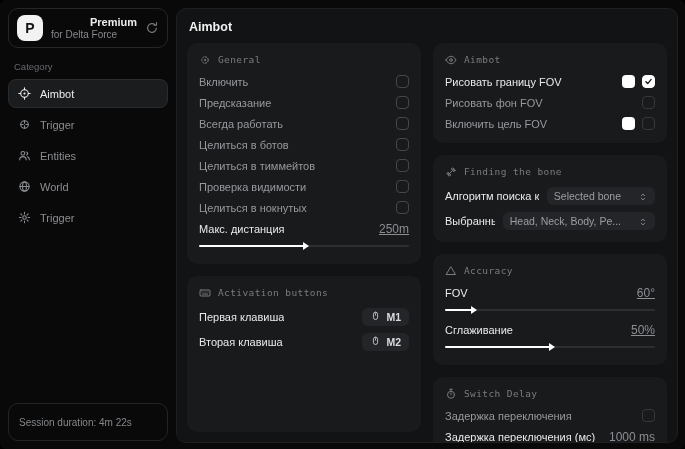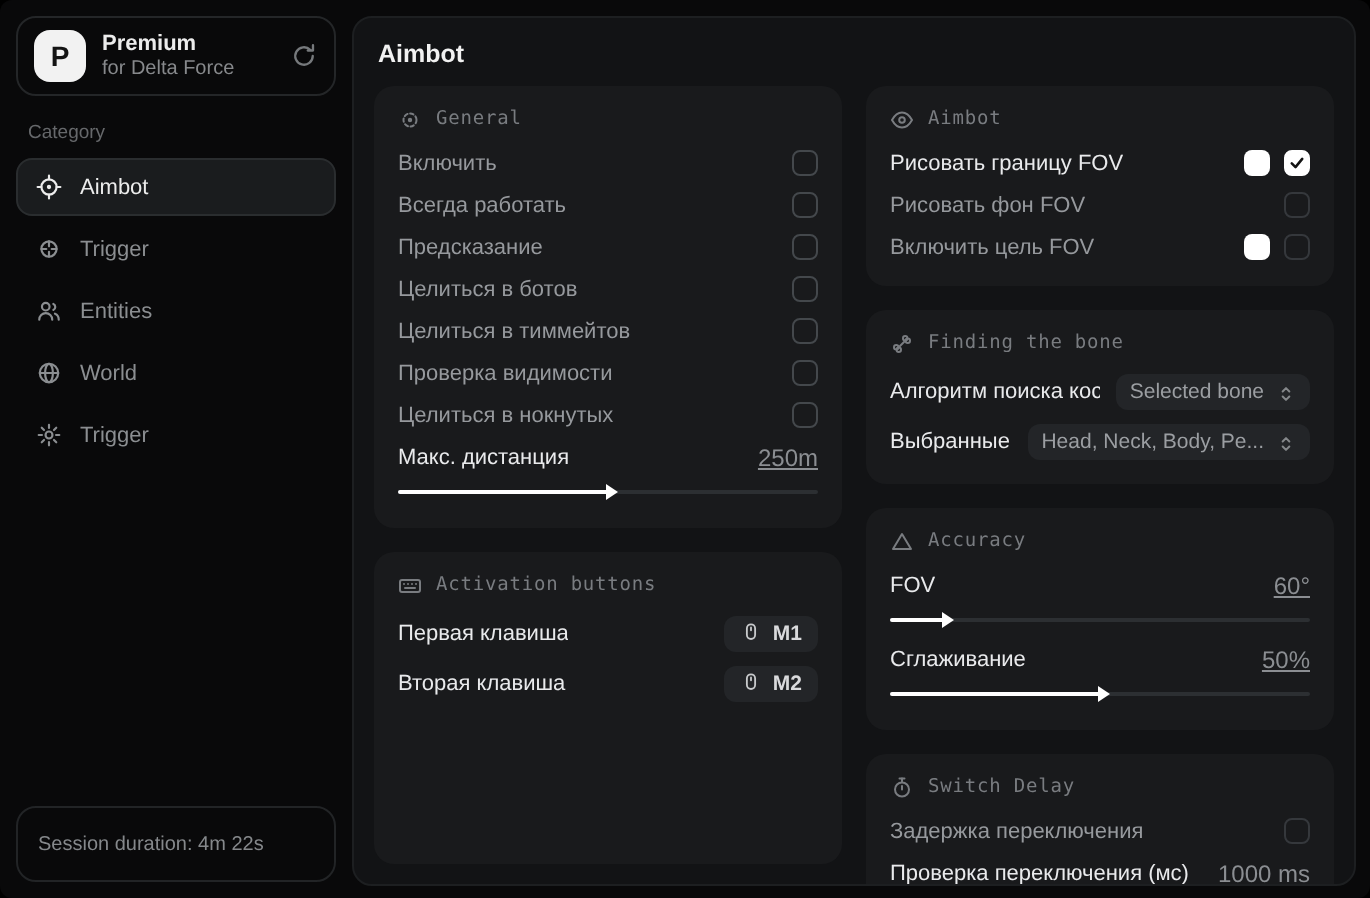--- a/index.html
+++ b/index.html
@@ -4,21 +4,21 @@
 <style>
   html,body{margin:0;padding:0;background:#000;}
   .app{width:685px;height:449px;background:#09090a;display:flex;overflow:hidden;
        font-family:"Liberation Sans",sans-serif;box-sizing:border-box;border-radius:6px;position:relative;}
   
   .sidebar{width:176px;flex:none;padding:8px;box-sizing:border-box;display:flex;flex-direction:column;}
   .side-header{height:38px;border:1px solid #242628;border-radius:10px;display:flex;align-items:center;gap:8px;padding:0 8px;flex:none;}
   .logo{width:26px;height:26px;border-radius:8px;background:#f2f2f2;color:#141414;font-weight:bold;
         display:flex;align-items:center;justify-content:center;font-size:14px;flex:none;}
   .names{flex:1;min-width:0;}
-  .p-name{font-size:11px;font-weight:bold;color:#ececec;line-height:12px;}
+  .p-name{font-size:11px;font-weight:bold;color:#ececec;line-height:12px;text-align:right;}
   .p-sub{font-size:10px;color:#87898c;line-height:11px;margin-top:1px;}
   .icon{display:inline-flex;align-items:center;justify-content:center;}
   .refresh{color:#76797c;flex:none;}
   .category{font-size:9.5px;color:#66686b;margin:13px 6px 7px;}
   .nav{display:flex;flex-direction:column;gap:2px;}
   .nav-item{height:27px;display:flex;align-items:center;gap:9px;padding:0 9px;border-radius:8px;
             font-size:11px;color:#8b8e91;border:1px solid transparent;cursor:default;}
   .nav-item.active{background:#1a1c1e;border-color:#2a2d2f;color:#ececec;}
   .nav-item svg{width:13px;height:13px;flex:none;}
   .spacer{flex:1;}
@@ -46,21 +46,21 @@
   .checkbox.checked{background:#fff;border-color:#fff;}
   .check-icon{display:none;width:9px;height:9px;}
   .checked .check-icon{display:block;}
   .swatch{width:13px;height:13px;border-radius:4px;background:#fff;flex:none;}
   .right-group{display:flex;align-items:center;gap:7px;flex:none;}
   .slider{position:relative;height:9px;margin:2px 0 5px;}
   .track{position:absolute;left:0;right:0;top:3.5px;height:2px;background:#2c2f32;border-radius:2px;}
   .fill{position:absolute;left:0;top:3.5px;height:2px;background:#fff;border-radius:2px;}
   .fill .arrow{position:absolute;right:-5px;top:-3px;width:0;height:0;
                border-left:6px solid #fff;border-top:4px solid transparent;border-bottom:4px solid transparent;}
-  .dd{display:flex;align-items:flex-end;gap:6px;background:#232528;border-radius:6px;padding:3px 7px;
+  .dd{display:flex;align-items:flex-end;gap:17px;background:#232528;border-radius:6px;padding:3px 7px;
       font-size:10.5px;color:#9b9ea2;flex:none;max-width:158px;white-space:nowrap;}
   .dd svg{width:10px;height:10px;color:#85888b;flex:none;}
   .badge{display:flex;align-items:center;gap:5px;background:#232528;border-radius:6px;padding:3px 8px;
          font-size:10.5px;color:#d9dadc;font-weight:bold;flex:none;}
   .badge svg{width:11px;height:11px;color:#c8cacc;}
   svg{display:block;}
 </style>
 </head>
 <body>
 
@@ -162,25 +162,25 @@
               </svg>
             </span>
             <span>General</span>
           </div>
 
           <div class="row">
             <span class="lbl">Включить</span>
             <span class="checkbox"></span>
           </div>
           <div class="row">
+            <span class="lbl">Предсказание</span>
+            <span class="checkbox"></span>
+          </div>
+          <div class="row">
             <span class="lbl">Всегда работать</span>
-            <span class="checkbox"></span>
-          </div>
-          <div class="row">
-            <span class="lbl">Предсказание</span>
             <span class="checkbox"></span>
           </div>
           <div class="row">
             <span class="lbl">Целиться в ботов</span>
             <span class="checkbox"></span>
           </div>
           <div class="row">
             <span class="lbl">Целиться в тиммейтов</span>
             <span class="checkbox"></span>
           </div>
@@ -367,21 +367,21 @@
             </span>
             <span>Switch Delay</span>
           </div>
 
           <div class="row">
             <span class="lbl">Задержка переключения</span>
             <span class="checkbox dim"></span>
           </div>
 
           <div class="row">
-            <span class="lbl bright">Проверка переключения (мс)</span>
+            <span class="lbl bright">Задержка переключения (мс)</span>
             <span class="val">1000 ms</span>
           </div>
 
         </div>
 
       </div>
     </div>
   </div>
 </div>
 

